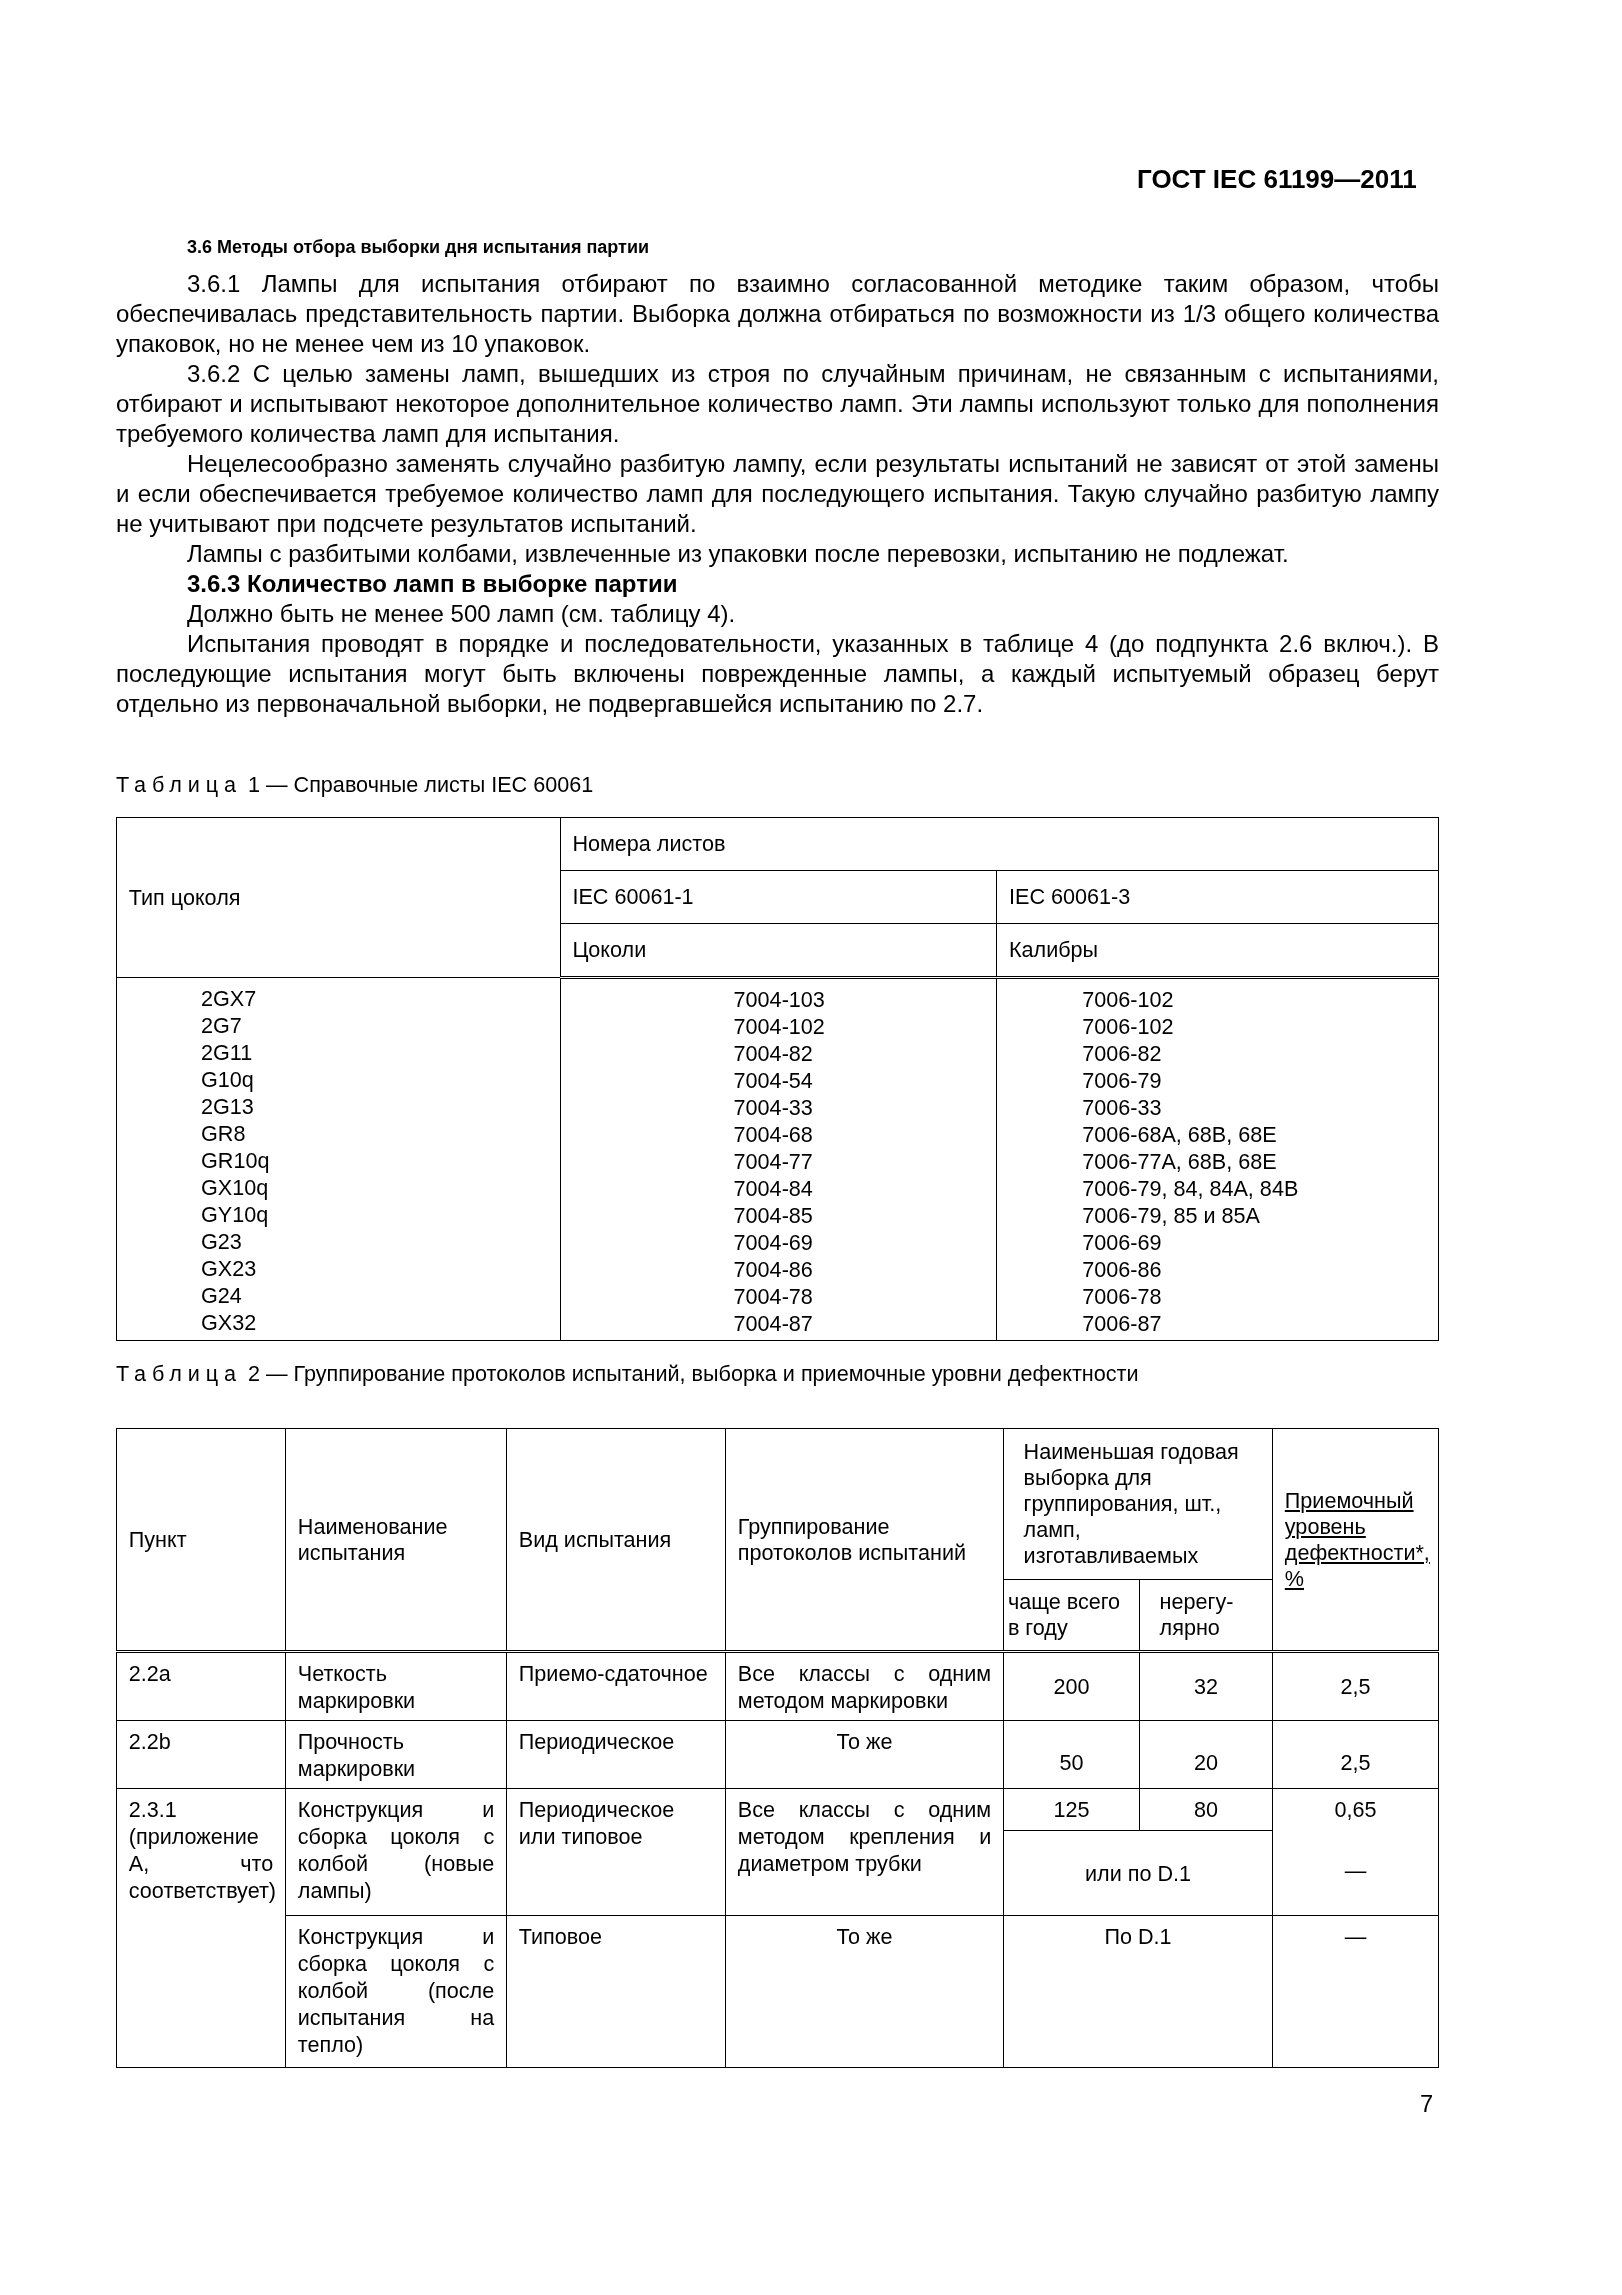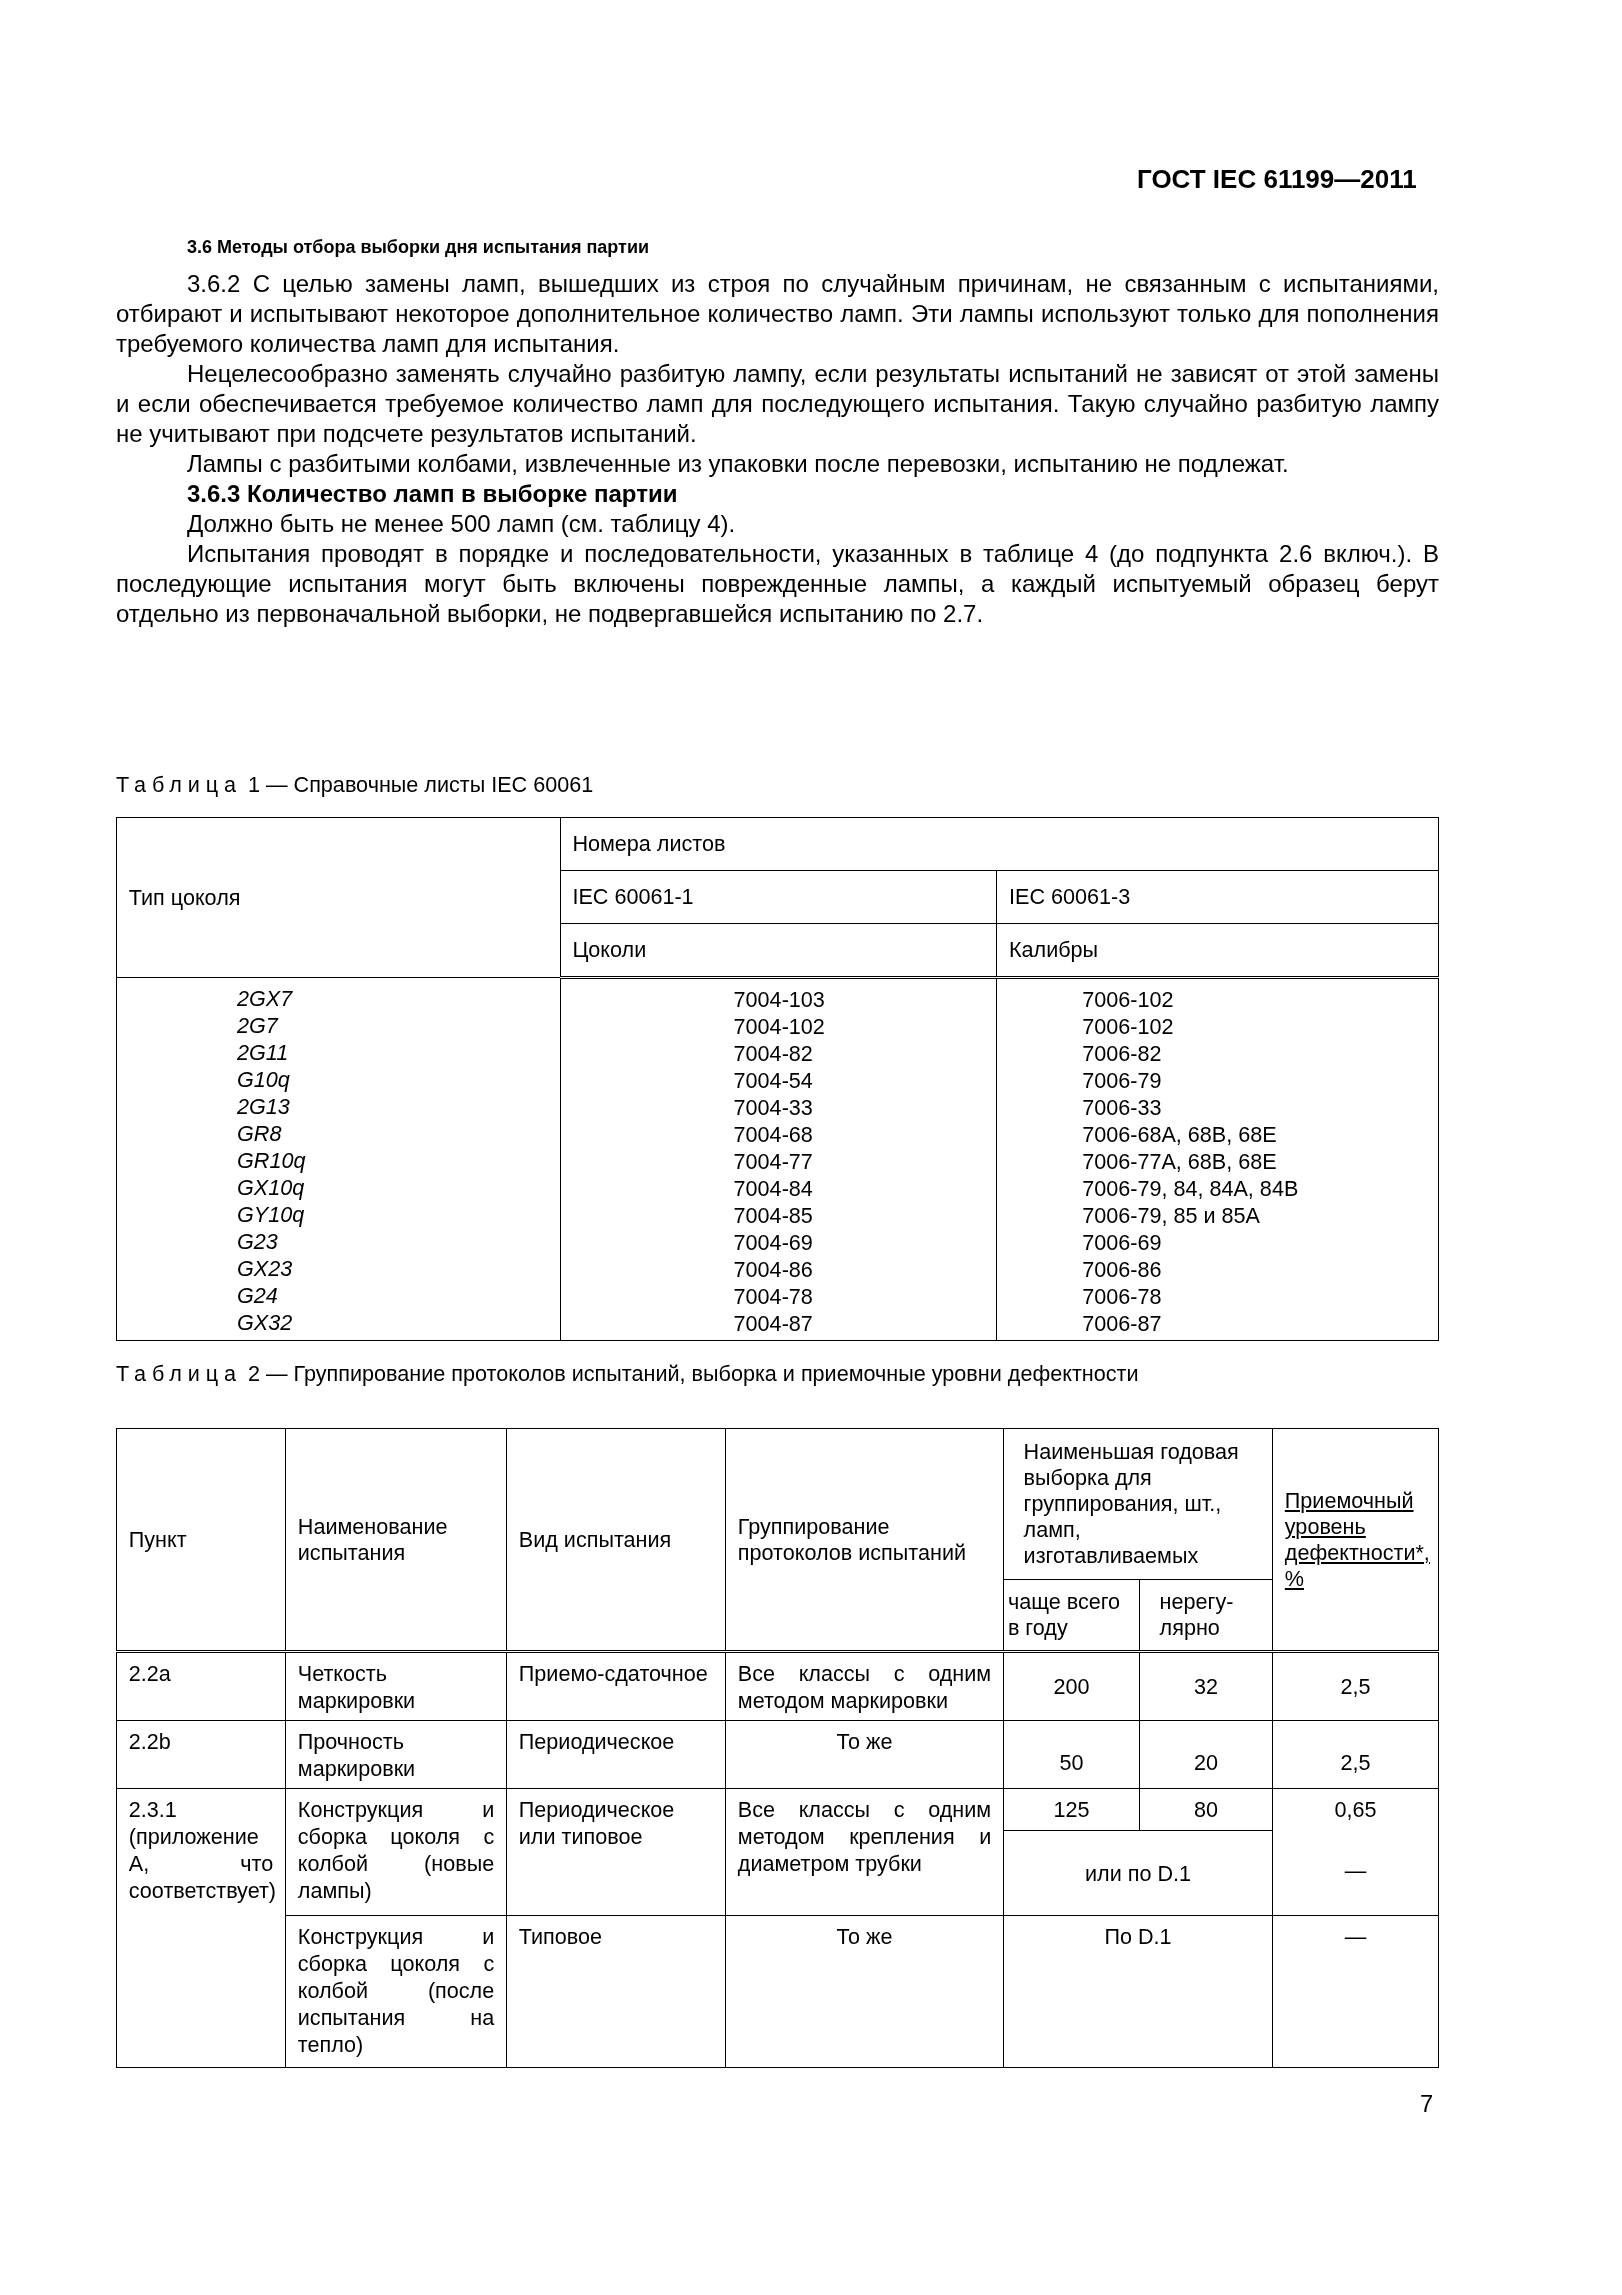--- a/index.html
+++ b/index.html
@@ -25,40 +25,41 @@
   td, th { border: 1.3px solid #000; font-weight: normal; padding: 0 11.8px; }
   th { text-align: left; vertical-align: middle; }
   .t1 { top: 817px; }
   .t1 thead th { height: 52px; }
   .t1 thead tr:last-child th { border-bottom: 3.9px double #000; }
   .t1 tbody td { border-top: none; border-bottom: none; vertical-align: top; padding-top: 6.5px; padding-bottom: 3.9px; line-height: 27px; }
   .t1 tbody tr { border-bottom: 1.3px solid #000; }
   .t1 .col-type { width: 419px; }
   .t1 .col-base { width: 412px; }
   .t1 .cell-list div { white-space: nowrap; }
-  .t1 .type-list { padding-left: 120px; font-style: italic; }
+  .t1 .type-list { padding-left: 84px; }
   .t1 .base-list { padding-left: 173px; }
   .t1 .gauge-list { padding-left: 85px; }
 
   .t2 { top: 1428px; table-layout: fixed; }
   .t2 th { line-height: 26px; }
   .t2 thead tr:last-child th, .t2 thead th.tall { border-bottom: 3.9px double #000; }
   .t2 td { line-height: 27px; vertical-align: top; padding-top: 6.5px; padding-bottom: 6.5px; }
   .t2 td.j { text-align: justify; text-align-last: left; }
   .t2 td.c { text-align: center; }
   .t2 td.mid { vertical-align: middle; }
   .page-num { position: absolute; left: 1420px; top: 2091px; font-size: 23.6px; }
 </style>
 </head>
 <body>
 
 <div class="doc-code">ГОСТ IEC 61199—2011</div>
 
 <div class="text-block" style="top:232px;">
   <p class="heading main">3.6 Методы отбора выборки дня испытания партии</p>
+  <p class="para">3.6.1 Лампы для испытания отбирают по взаимно согласованной методике таким образом, чтобы обеспечивалась представительность партии. Выборка должна отбираться по возможности из 1/3 общего количества упаковок, но не менее чем из 10 упаковок.</p>
   <p class="para">3.6.2 С целью замены ламп, вышедших из строя по случайным причинам, не связанным с испытаниями, отбирают и испытывают некоторое дополнительное количество ламп. Эти лампы используют только для пополнения требуемого количества ламп для испытания.</p>
   <p class="para">Нецелесообразно заменять случайно разбитую лампу, если результаты испытаний не зависят от этой замены и если обеспечивается требуемое количество ламп для последующего испытания. Такую случайно разбитую лампу не учитывают при подсчете результатов испытаний.</p>
   <p class="para">Лампы с разбитыми колбами, извлеченные из упаковки после перевозки, испытанию не подлежат.</p>
   <p class="heading">3.6.3 Количество ламп в выборке партии</p>
   <p class="para">Должно быть не менее 500 ламп (см. таблицу 4).</p>
   <p class="para">Испытания проводят в порядке и последовательности, указанных в таблице 4 (до подпункта 2.6 включ.). В последующие испытания могут быть включены поврежденные лампы, а каждый испытуемый образец берут отдельно из первоначальной выборки, не подвергавшейся испытанию по 2.7.</p>
 </div>
 
 <div class="caption" style="top:772px;">
   <span class="spaced">Таблица</span>

